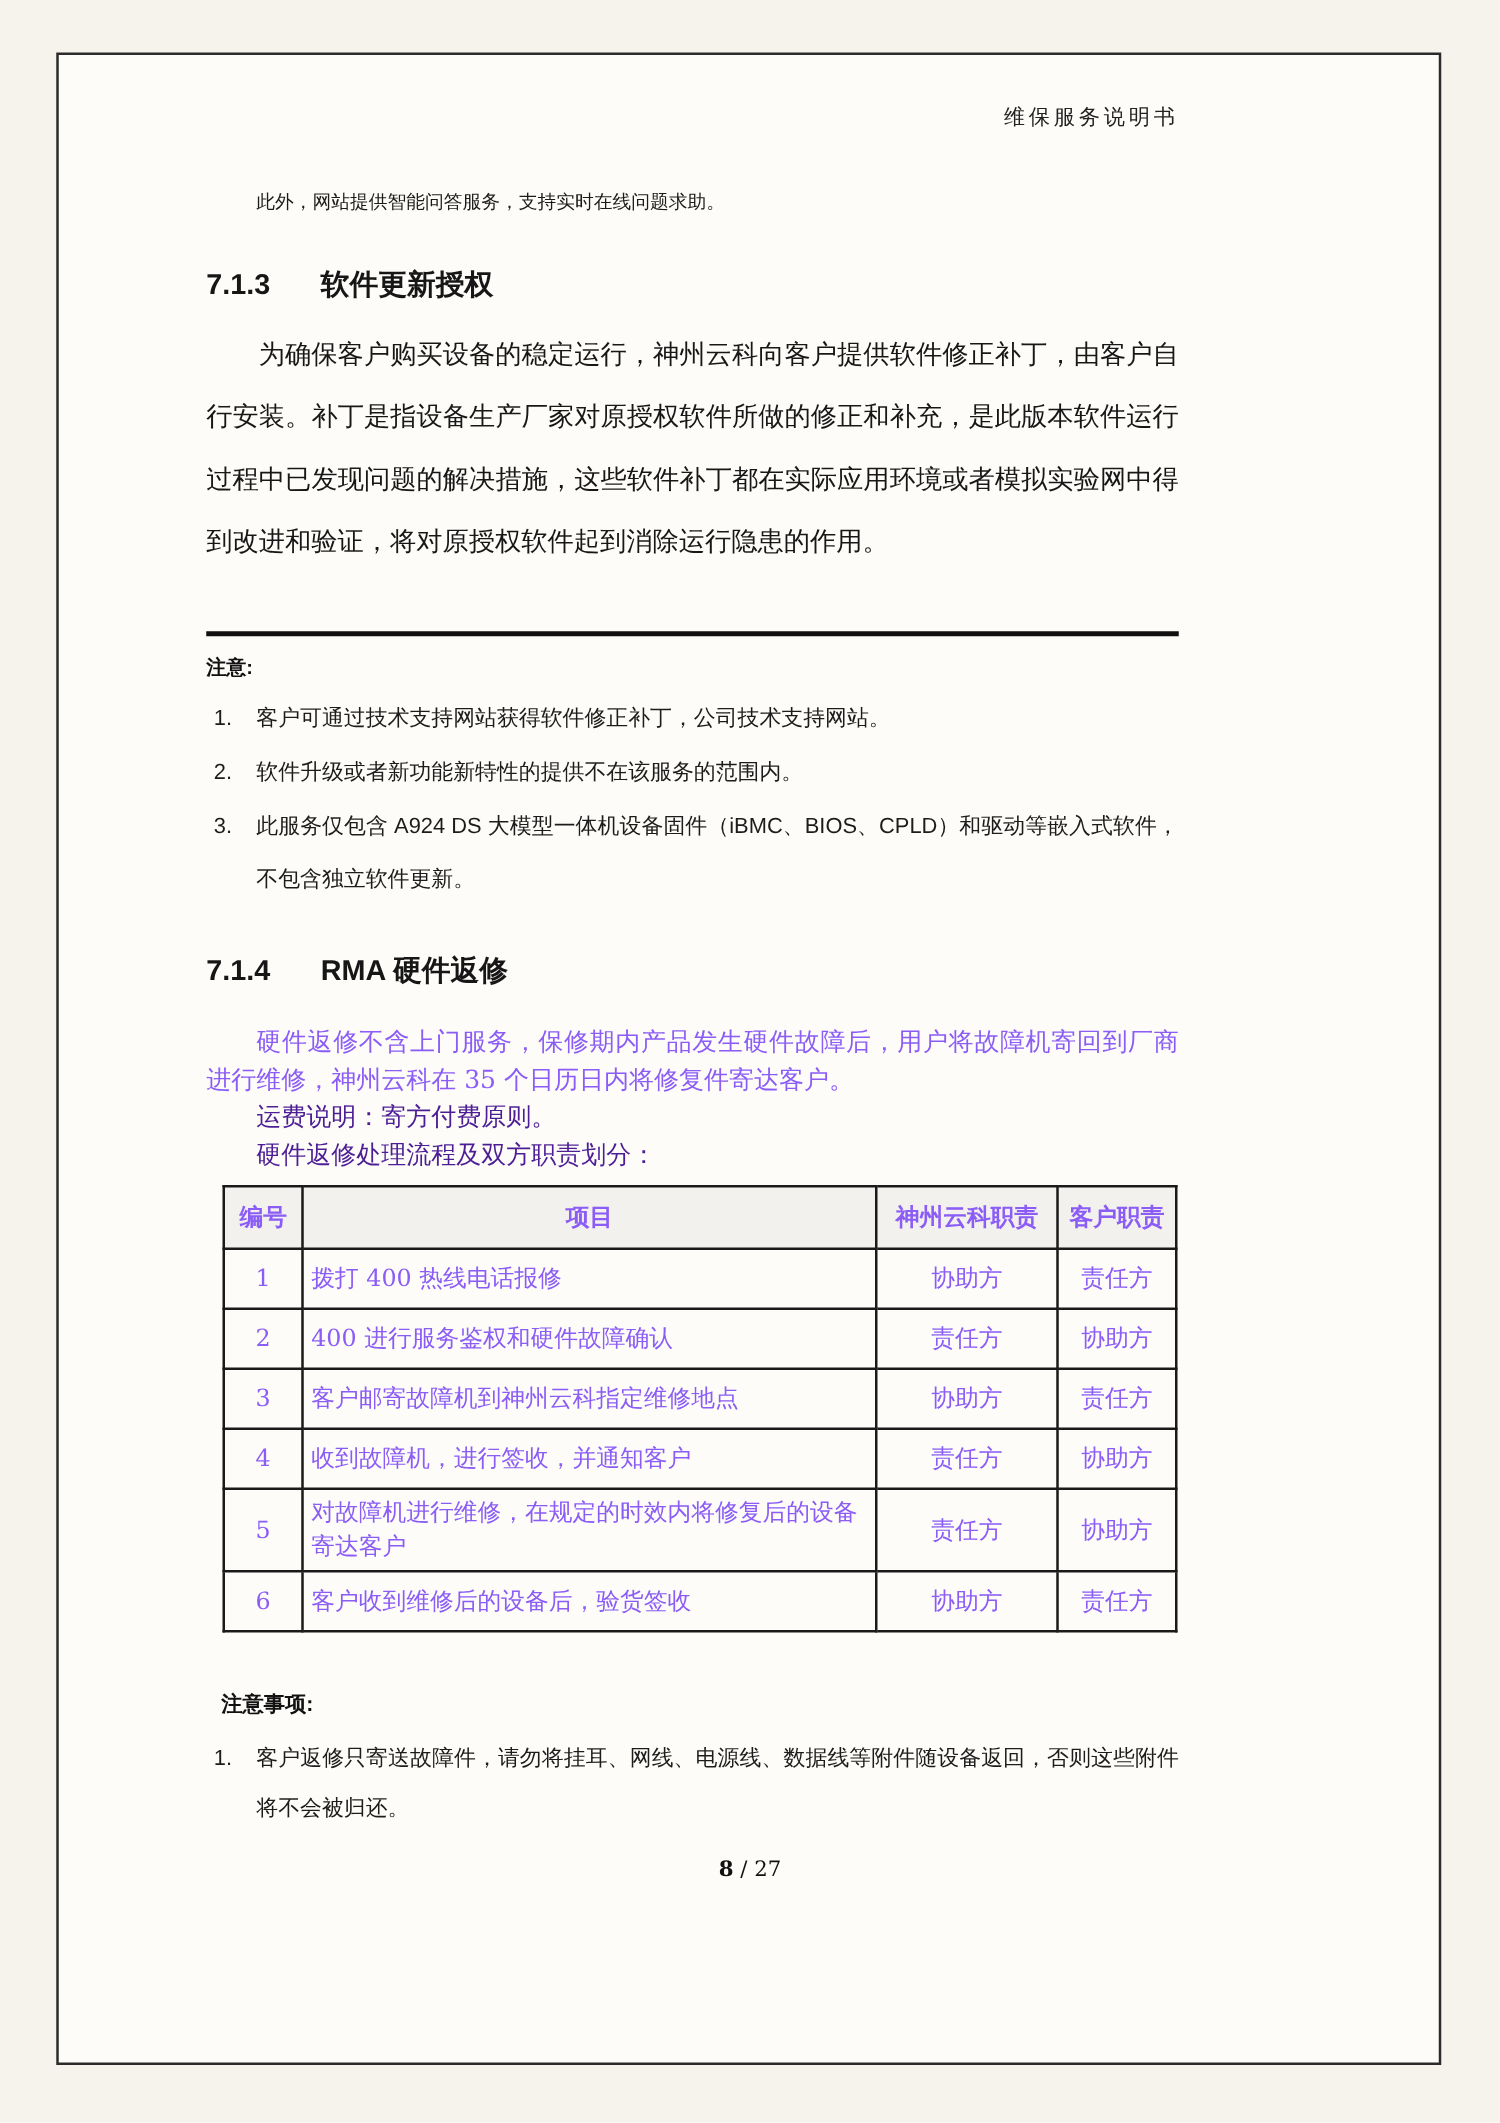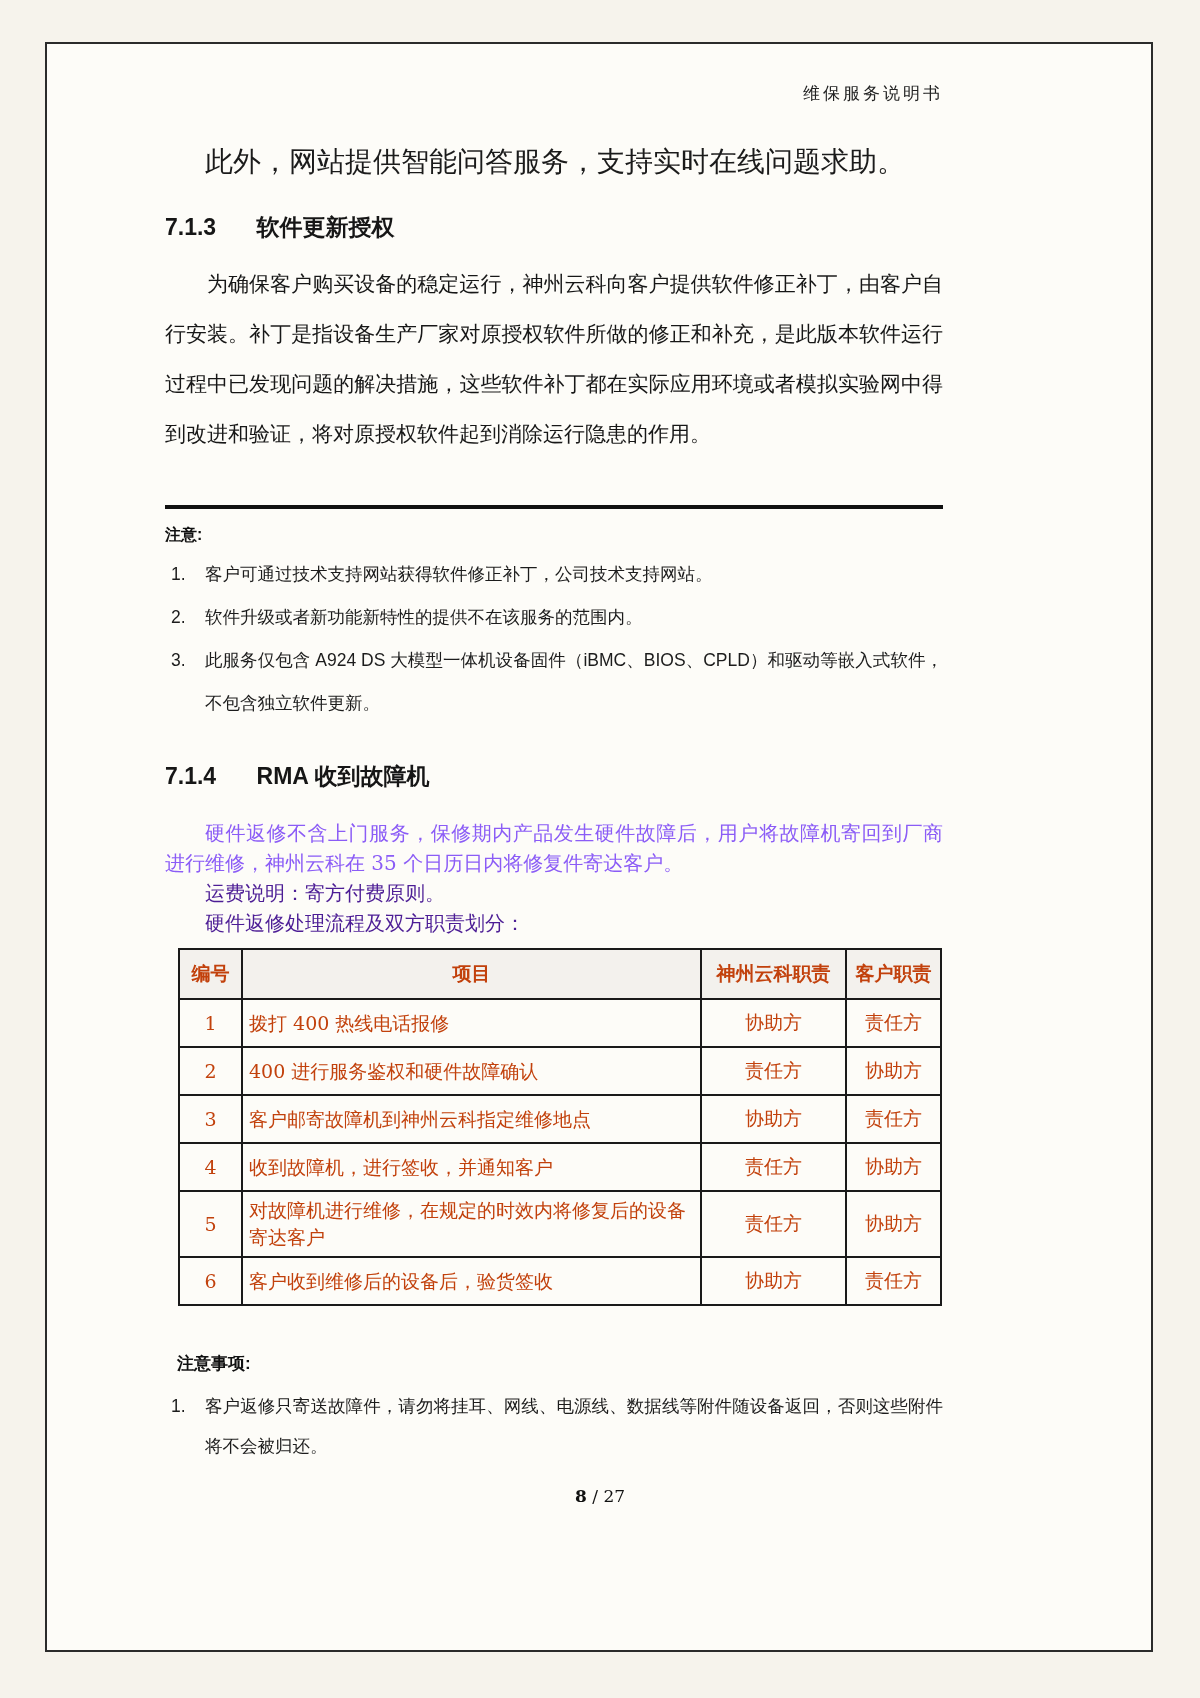--- a/index.html
+++ b/index.html
@@ -15,21 +15,21 @@
     border:2px solid #2b2b2b;background:#fdfcf8;box-sizing:border-box;
   }
   .content{
     position:absolute;left:165px;top:70px;width:778px;
   }
   .doc-header{
     margin-top:12px;text-align:right;
     font-family:"DejaVu Serif","Liberation Serif",serif;
     font-size:17px;letter-spacing:3px;color:#222;
   }
-  .intro-p1{margin:42px 0 0 0;padding-left:40px;font-size:28px;line-height:29px;}
+  .intro-p1{margin:42px 0 0 0;padding-left:40px;font-size:15px;line-height:29px;}
   .intro-p2{margin:24px 0 0 0;padding-left:40px;font-size:21px;line-height:29px;}
   .sec-heading{
     margin:36px 0 0 0;font-size:23px;line-height:31px;font-weight:600;color:#161616;
   }
   .sec-heading .sec-num{display:inline-block;}
   .sec-heading .sec-title{display:inline-block;margin-left:34px;}
   .sec-body{
     margin:16px 0 0 0;font-size:21px;line-height:50px;
     text-align:justify;text-indent:42px;color:#171717;
   }
@@ -45,21 +45,21 @@
   ul.note-list li .li-num{flex:0 0 40px;padding-left:6px;box-sizing:border-box;}
   ul.note-list li .li-text{flex:1;text-align:justify;}
   .serif{font-family:"DejaVu Serif","Liberation Serif",serif;}
   .p714{
     margin:26px 0 0 0;font-size:20px;line-height:30px;
     text-align:justify;text-indent:40px;color:#8b5cf6;
   }
   .p714-line{margin:0;font-size:20px;line-height:30px;text-indent:40px;color:#4c1d95;}
   table.rma{
     border-collapse:collapse;margin:10px 0 0 13px;table-layout:fixed;width:762px;
-    font-family:"DejaVu Serif","Liberation Serif",serif;font-size:19px;color:#c2410c;
+    font-family:"DejaVu Serif","Liberation Serif",serif;font-size:19px;color:#8b5cf6;
   }
   table.rma th,table.rma td{
     border:2px solid #1a1a1a;box-sizing:border-box;padding:4px 6px;
   }
   table.rma th{background:#f3f1ed;font-weight:bold;height:50px;}
   table.rma td{background:#fdfcf8;height:48px;}
   col.c-no{width:63px;}
   col.c-item{width:459px;}
   col.c-vendor{width:145px;}
   col.c-cust{width:95px;}
@@ -111,21 +111,21 @@
       <span class="li-text">软件升级或者新功能新特性的提供不在该服务的范围内。</span>
     </li>
     <li>
       <span class="li-num">3.</span>
       <span class="li-text">此服务仅包含 A924 DS 大模型一体机设备固件（iBMC、BIOS、CPLD）和驱动等嵌入式软件，不包含独立软件更新。</span>
     </li>
   </ul>
 
   <h2 class="sec-heading">
     <span class="sec-num">7.1.4</span>
-    <span class="sec-title">RMA 收到故障机</span>
+    <span class="sec-title">RMA 硬件返修</span>
   </h2>
 
   <p class="p714 serif">硬件返修不含上门服务，保修期内产品发生硬件故障后，用户将故障机寄回到厂商进行维修，神州云科在 35 个日历日内将修复件寄达客户。</p>
   <p class="p714-line serif">运费说明：寄方付费原则。</p>
   <p class="p714-line serif">硬件返修处理流程及双方职责划分：</p>
 
   <table class="rma">
     <colgroup>
       <col class="c-no">
         <col class="c-item">

